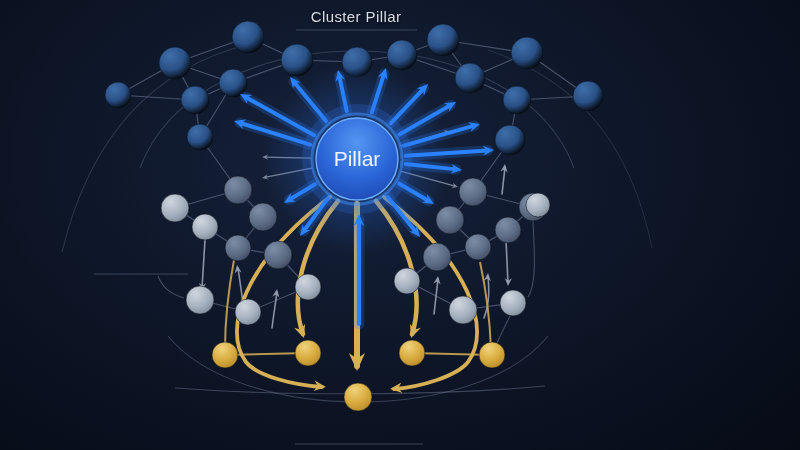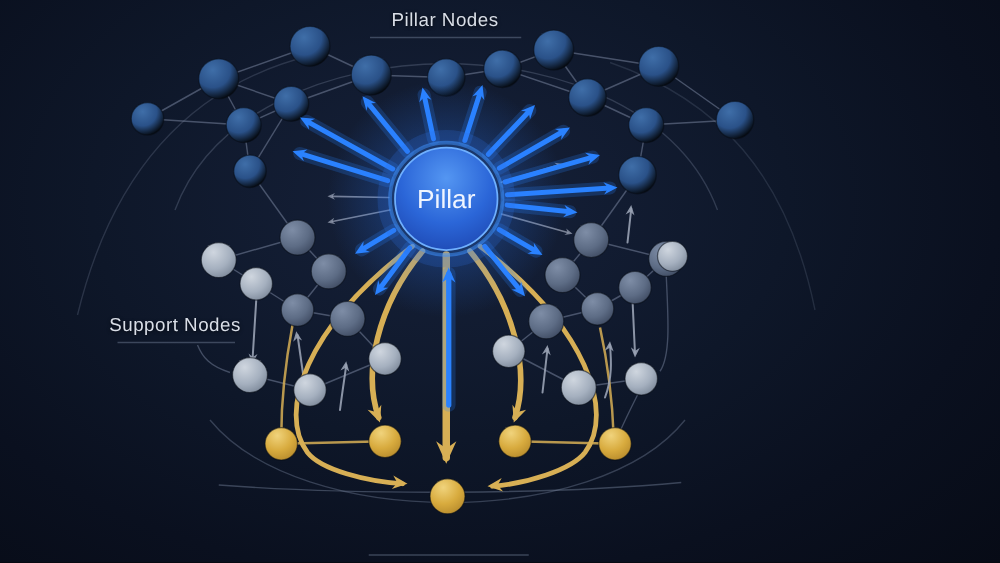--- a/index.html
+++ b/index.html
@@ -245,15 +245,14 @@
       </g>
     <g id="layer-pillar">
         <circle cx="357" cy="159" r="95" fill="url(#g-pglow)"></circle>
         <circle cx="357" cy="159" r="50" fill="none" stroke="#2f6fe0" stroke-width="10" opacity="0.22"></circle>
         <circle cx="357" cy="159" r="45" fill="none" stroke="#3f93ff" stroke-width="3" opacity="0.5"></circle>
         <circle cx="357" cy="159" r="41" fill="url(#g-pillar)" stroke="#6fb0ff" stroke-width="1.4" opacity="1"></circle>
         <text x="357" y="166" text-anchor="middle" fill="#f0f5ff" font-size="21" font-family="&quot;Liberation Sans&quot;, sans-serif">Pillar</text>
       </g>
   </svg>
 
-  <div class="lbl lbl-cluster">Pillar Nodes</div>
-  <div class="lbl lbl-support">Support Nodes</div>
+  <div class="lbl lbl-cluster">Cluster Pillar</div>
 </div>
 
 </body></html>

